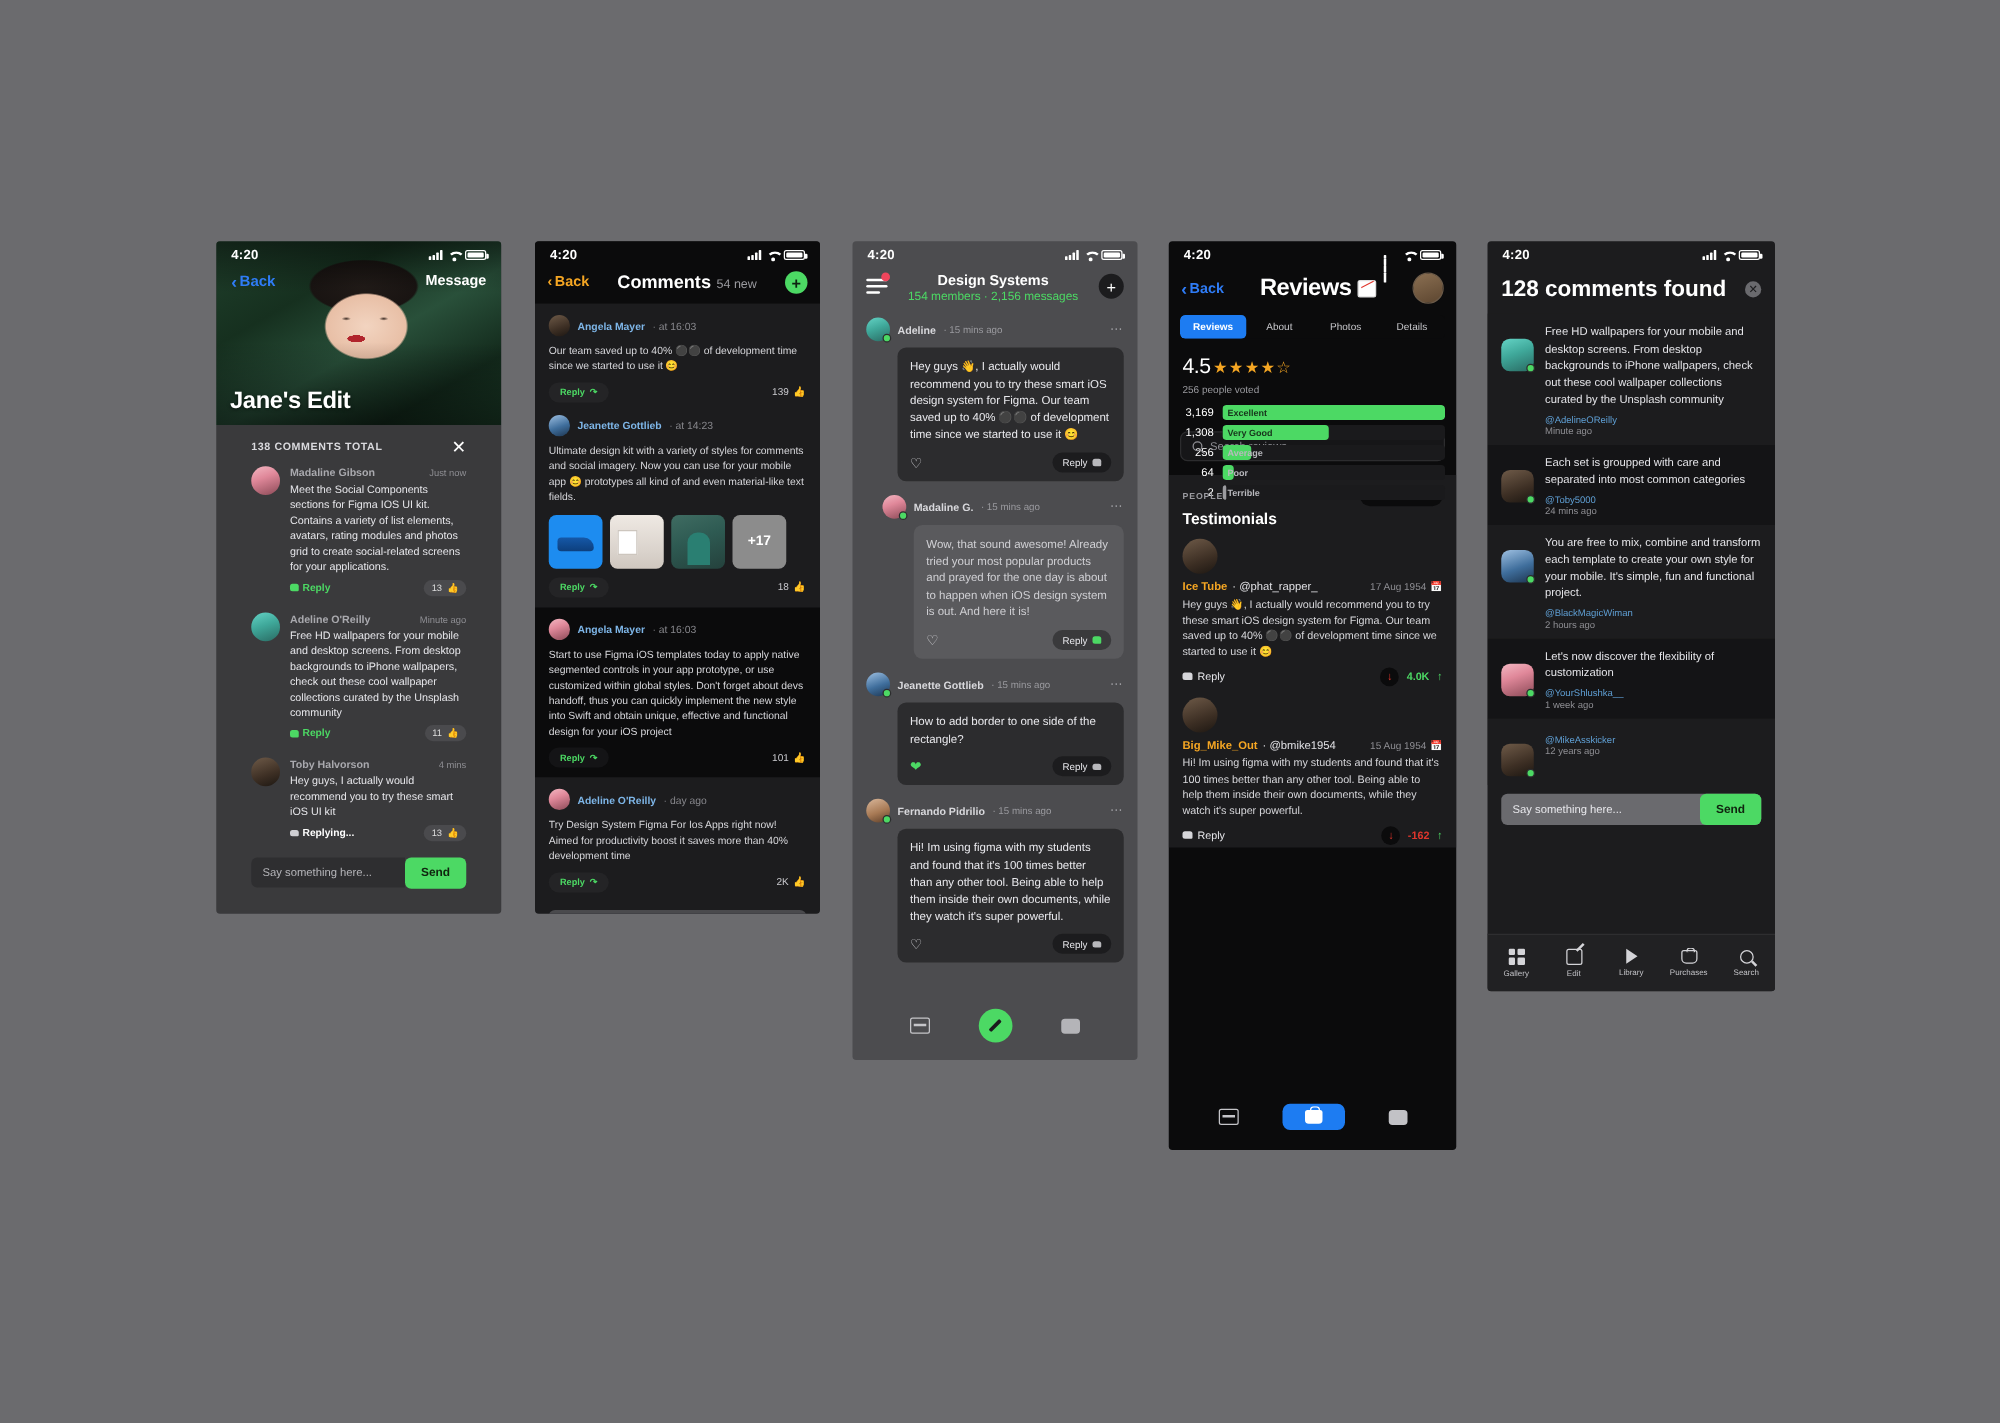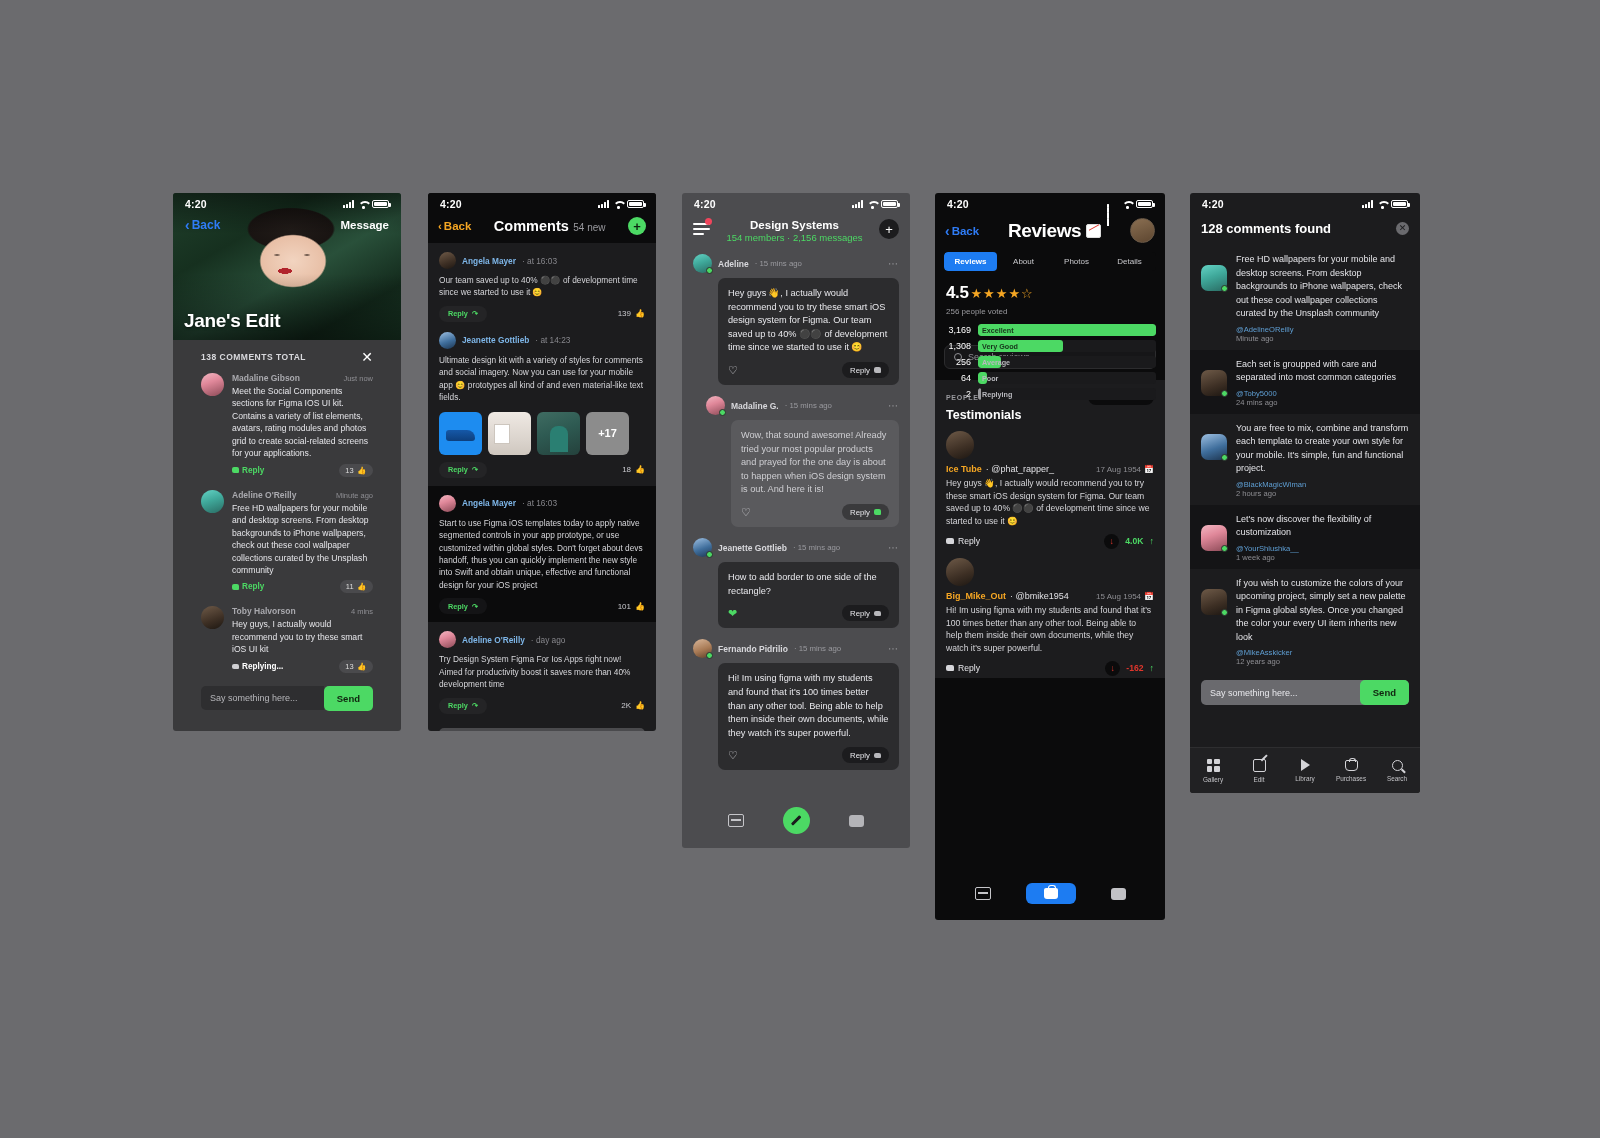--- a/index.html
+++ b/index.html
@@ -177,21 +177,21 @@
   #p4 .ttl{ color:#fff; font-size:19px; font-weight:700; letter-spacing:-.4px;}
   #p4 .chartIco{ width:15px;height:14px; border:1.4px solid #ddd; border-radius:2px; position:relative; background:#fff;}
   #p4 .chartIco::after{content:"";position:absolute;left:2px;bottom:3px;width:10px;height:6px;
     border-top:1.6px solid #e0362c; transform:skewY(-28deg);}
   #p4 .hdravatar{ width:25px;height:25px;border-radius:50%;border:1.5px solid #6b5a48;
     background:linear-gradient(160deg,#8a6f52,#5d4630);}
   #p4 .segwrap{ display:flex; margin:9px 9px 0; border-radius:4px; overflow:hidden; background:#0b0b0c;}
   #p4 .seg{ flex:1; text-align:center; font-size:8px; padding:5px 0; color:#c8c8cc; border-radius:4px;}
   #p4 .seg.active{ background:#1d7cf2; color:#fff; font-weight:700;}
   #p4 .ratingRow{ display:flex; align-items:center; gap:1px; margin:12px 0 0 11px;}
-  #p4 .rnum{ color:#fff; font-size:17px; font-weight:700; letter-spacing:-.4px; margin-right:1px;}
+  #p4 .rnum{ color:#fff; font-size:17px; font-weight:400; letter-spacing:-.4px; margin-right:1px;}
   #p4 .star{ color:#f5a623; font-size:13px; line-height:1;}
   #p4 .star.off{ color:#f5a623; }
   #p4 .voted{ color:#9a9a9f; font-size:8px; margin:4px 0 0 11px;}
   #p4 .bars{ margin:8px 9px 0; display:block;}
   #p4 .brow{ display:flex; align-items:center; gap:7px; margin-bottom:4px;}
   #p4 .bval{ width:27px; text-align:right; color:#fff; font-size:9px;}
   #p4 .btrack{ flex:1; height:12px; background:#1a1a1c; border-radius:3px; position:relative; overflow:hidden;}
   #p4 .bfill{ position:absolute; left:0; top:0; bottom:0; background:#4cd964; border-radius:3px;}
   #p4 .blabel{ position:absolute; left:4px; top:0; bottom:0; display:flex; align-items:center;
     color:#17331b; font-size:7.2px; font-weight:600;}
@@ -234,21 +234,21 @@
   #p4 .bag{ width:14px;height:11px;background:#fff;border-radius:2px 2px 3px 3px; position:relative;}
   #p4 .bag::after{content:"";position:absolute;left:4px;top:-3px;width:6px;height:4px;
     border:1.4px solid #fff;border-bottom:none;border-radius:3px 3px 0 0;}
   #p4 .chaticon{ width:15px;height:12px;background:#c2c2c6;border-radius:3px;position:relative;}
   #p4 .chaticon::after{content:"";position:absolute;left:-4px;top:3px;width:12px;height:10px;
     background:#8e8e93;border-radius:3px;z-index:-1;}
 
   
   #p5 { left:1178px; top:193px; width:230px; height:600px; background:#1c1c1e; border-radius:3px;}
   #p5 .hdrrow{ display:flex; align-items:center; justify-content:space-between; padding:6px 11px 9px;}
-  #p5 .ttl{ color:#fff; font-size:13px; font-weight:700;}
+  #p5 .ttl{ color:#fff; font-size:18px; font-weight:700;}
   #p5 .closebtn{ width:13px;height:13px;border-radius:50%;background:#6a6a6e;color:#1c1c1e;
     font-size:9px; display:flex;align-items:center;justify-content:center; line-height:1;}
   #p5 .item{ display:flex; gap:9px; padding:8px 11px 7px; align-items:flex-start;}
   #p5 .i-dark{ background:#1c1c1e; }
   #p5 .i-black{ background:#141416; }
   #p5 .item .avatar{ width:26px;height:26px; border-radius:7px; margin-top:12px;}
   #p5 .ibody{flex:1; min-width:0;}
   #p5 .itext{ color:#e4e4e8; font-size:9px; line-height:1.5;}
   #p5 .irow{ display:flex; justify-content:space-between; align-items:baseline; margin-top:4px;flex-direction:column;}
   #p5 .ihandle{ color:#5f9fd4; font-size:7.6px;}
@@ -703,21 +703,21 @@
         <div class="bval">64</div>
         <div class="btrack">
           <div class="bfill" id="f3" style="width: 5%;"></div>
           <div class="blabel dim">Poor</div>
         </div>
       </div>
       <div class="brow">
         <div class="bval">2</div>
         <div class="btrack">
           <div class="bfill" id="f4" style="background: rgb(155, 155, 159); width: 1.5%;"></div>
-          <div class="blabel dim">Replying</div>
+          <div class="blabel dim">Terrible</div>
         </div>
       </div>
     </div>
 
     <div class="searchwrap">
       <span class="mag"></span>
       <span class="sph">Search reviews</span>
     </div>
 
     <div class="sect">
@@ -859,21 +859,20 @@
           <span class="itime">1 week ago</span>
         </div>
       </div>
     </div>
 
     <div class="item i-dark">
       <div class="avatar av-c">
           <i class="dot-on"></i>
         </div>
       <div class="ibody">
-        <div class="itext">If you wish to customize the colors of your upcoming project, simply set a new palette in Figma global styles. Once you changed the color your every UI item inherits new look</div>
         <div class="irow">
           <span class="ihandle">@MikeAsskicker</span>
           <span class="itime">12 years ago</span>
         </div>
       </div>
     </div>
 
     <div class="inputbar">
       <div class="inputfield">Say something here...</div>
       <div class="sendbtn">Send</div>

